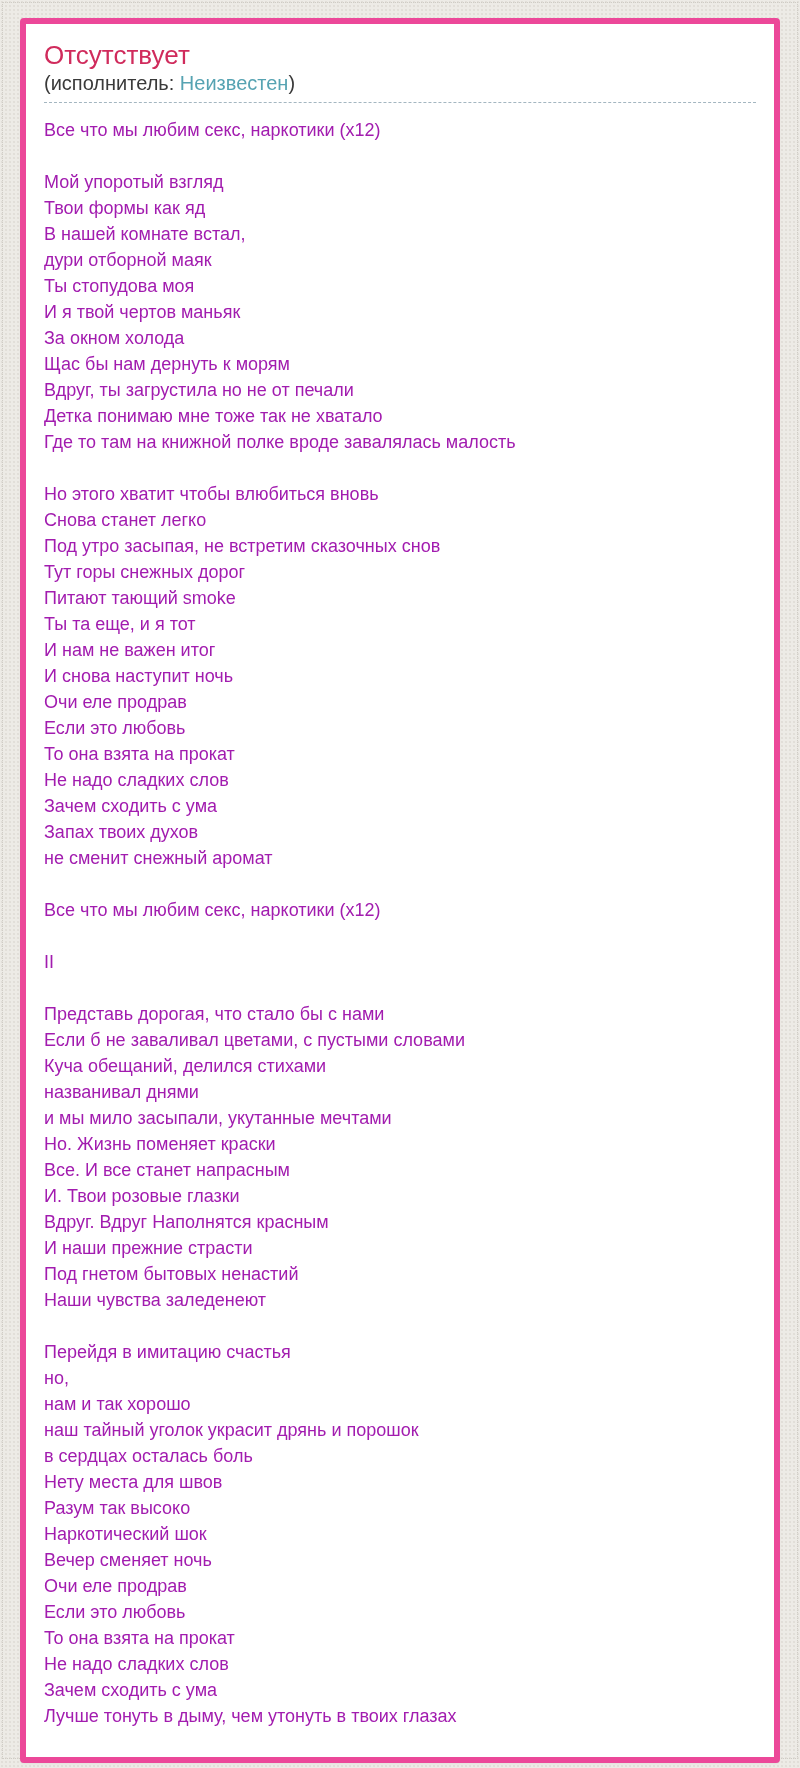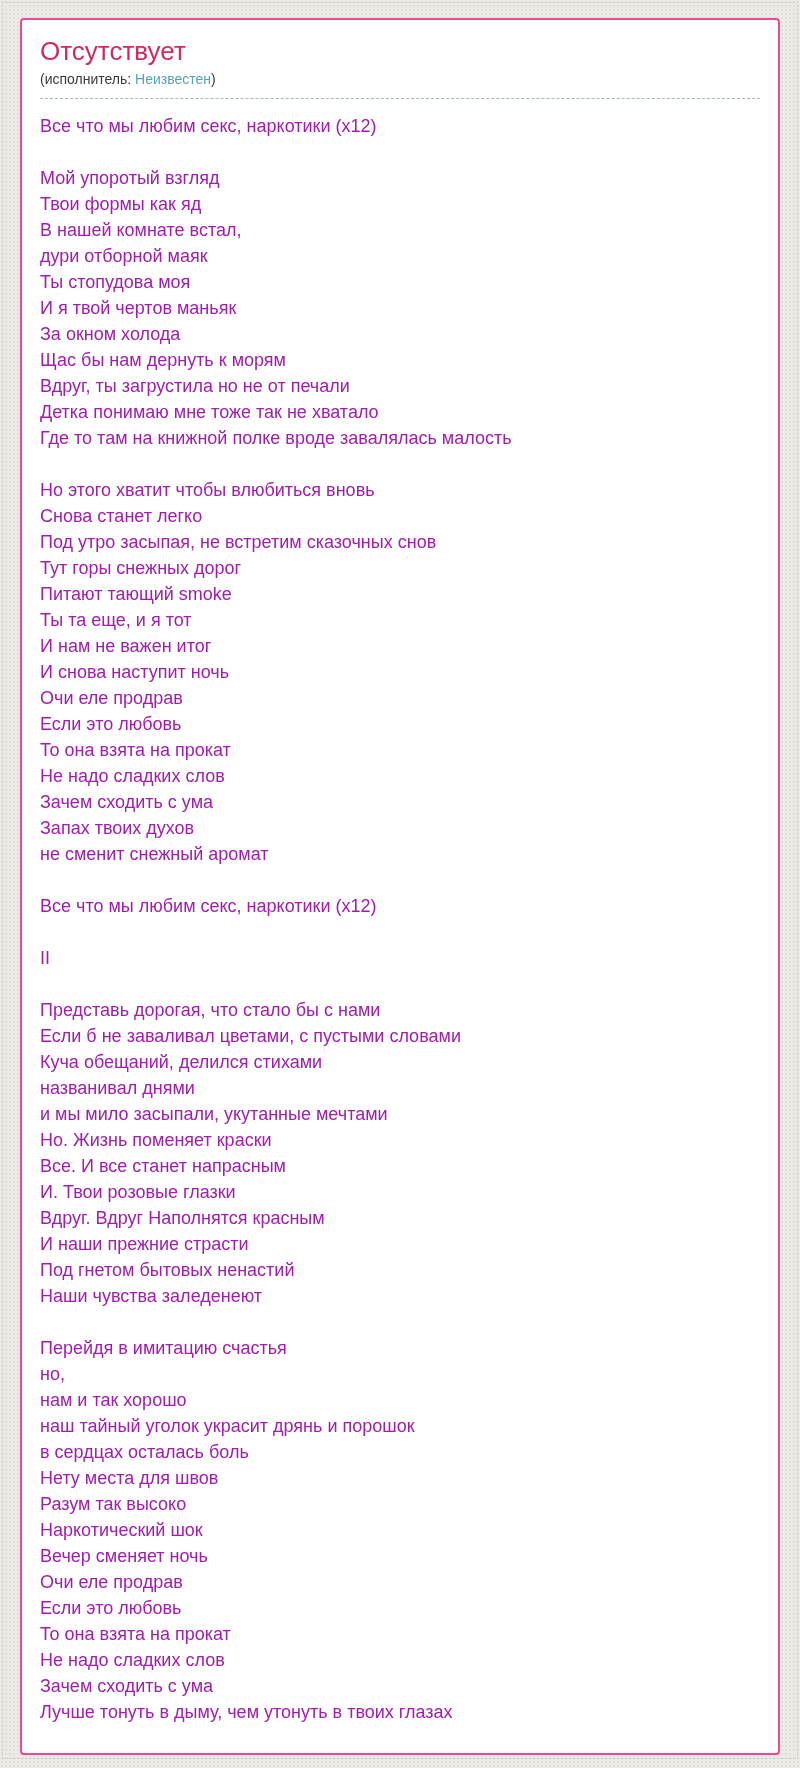--- a/index.html
+++ b/index.html
@@ -27,36 +27,36 @@
     border: 1px dotted #cfccc5;
     pointer-events: none;
   }
 
   .lyrics-card {
     position: relative;
     margin: 18px 20px 0 20px;
     width: 760px;
     min-height: 1729px;
     background: #ffffff;
-    border: 2px solid #ec4899;
+    border: 6px solid #ec4899;
     border-radius: 4px;
     box-shadow: 0 1px 2px rgba(0,0,0,0.04);
     padding: 16px 18px 28px 18px;
   }
 
   .song-title {
     font-size: 26px;
     line-height: 30px;
     font-weight: 400;
     color: #d02b5c;
     margin-bottom: 2px;
   }
 
   .artist-line {
-    font-size: 14px;
+    font-size: 20px;
     line-height: 22px;
     color: #3a3a3a;
     padding-bottom: 8px;
     border-bottom: 1px dashed #a4b6c0;
   }
 
   .artist-link {
     color: #56a3b2;
     text-decoration: none;
     cursor: pointer;

